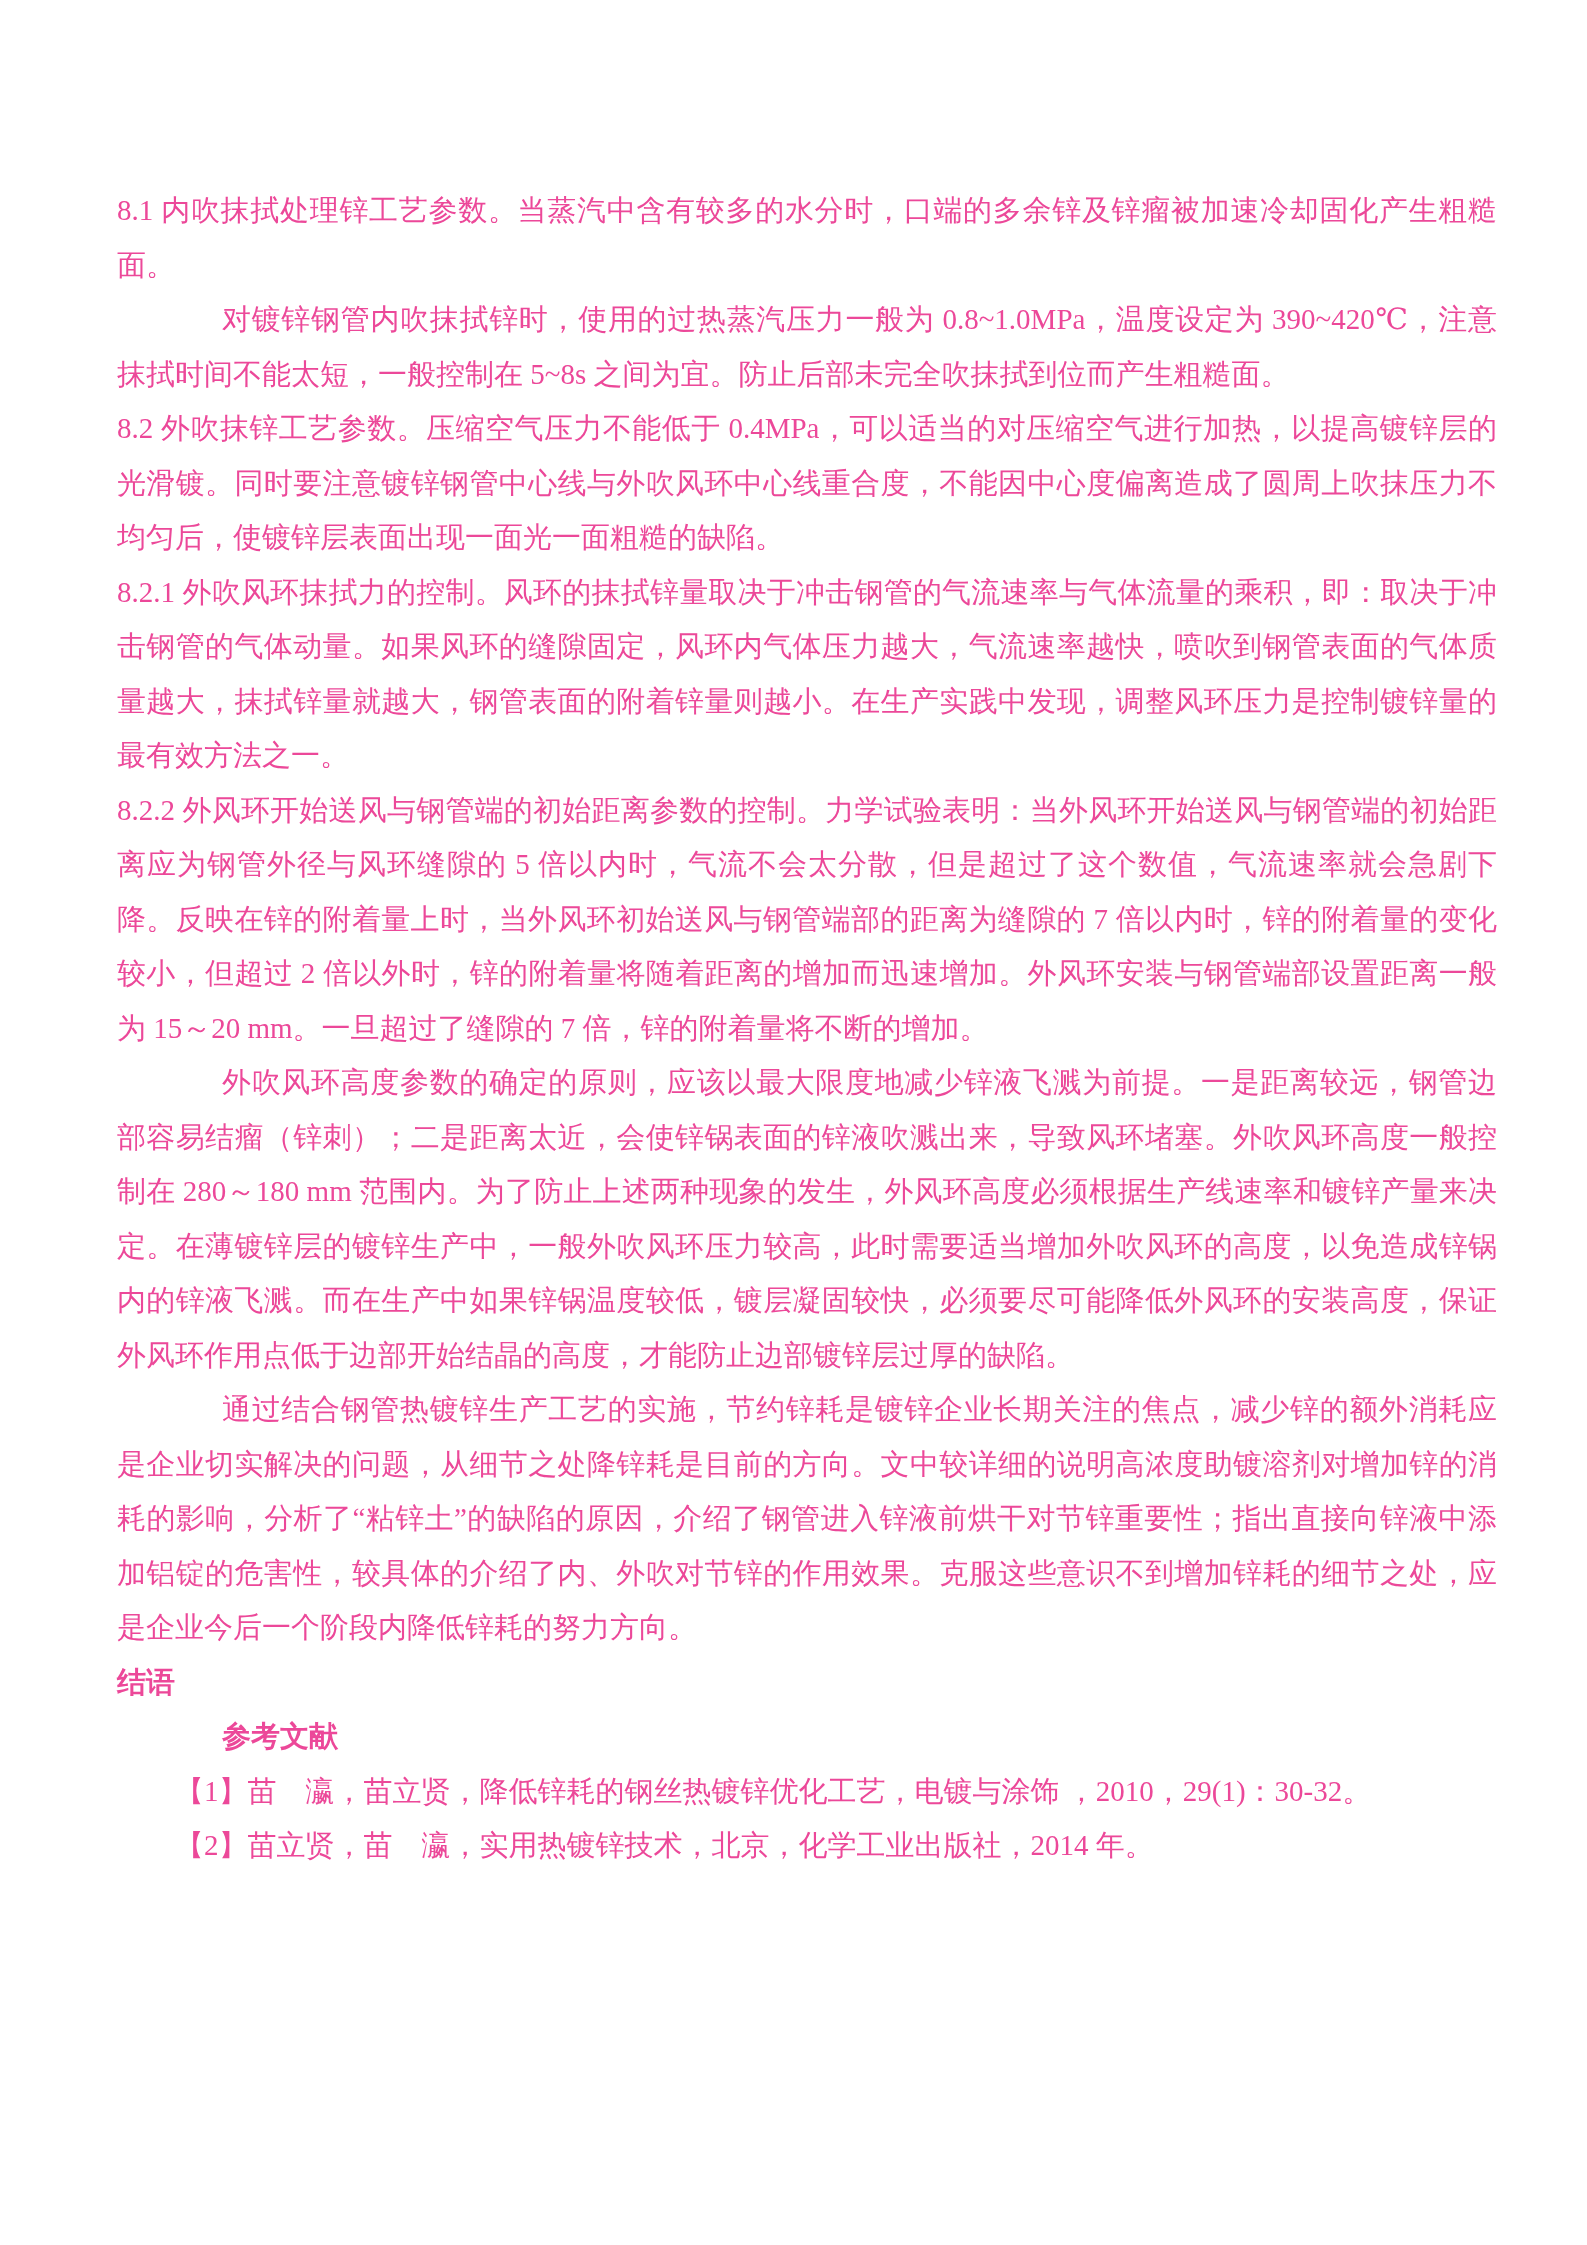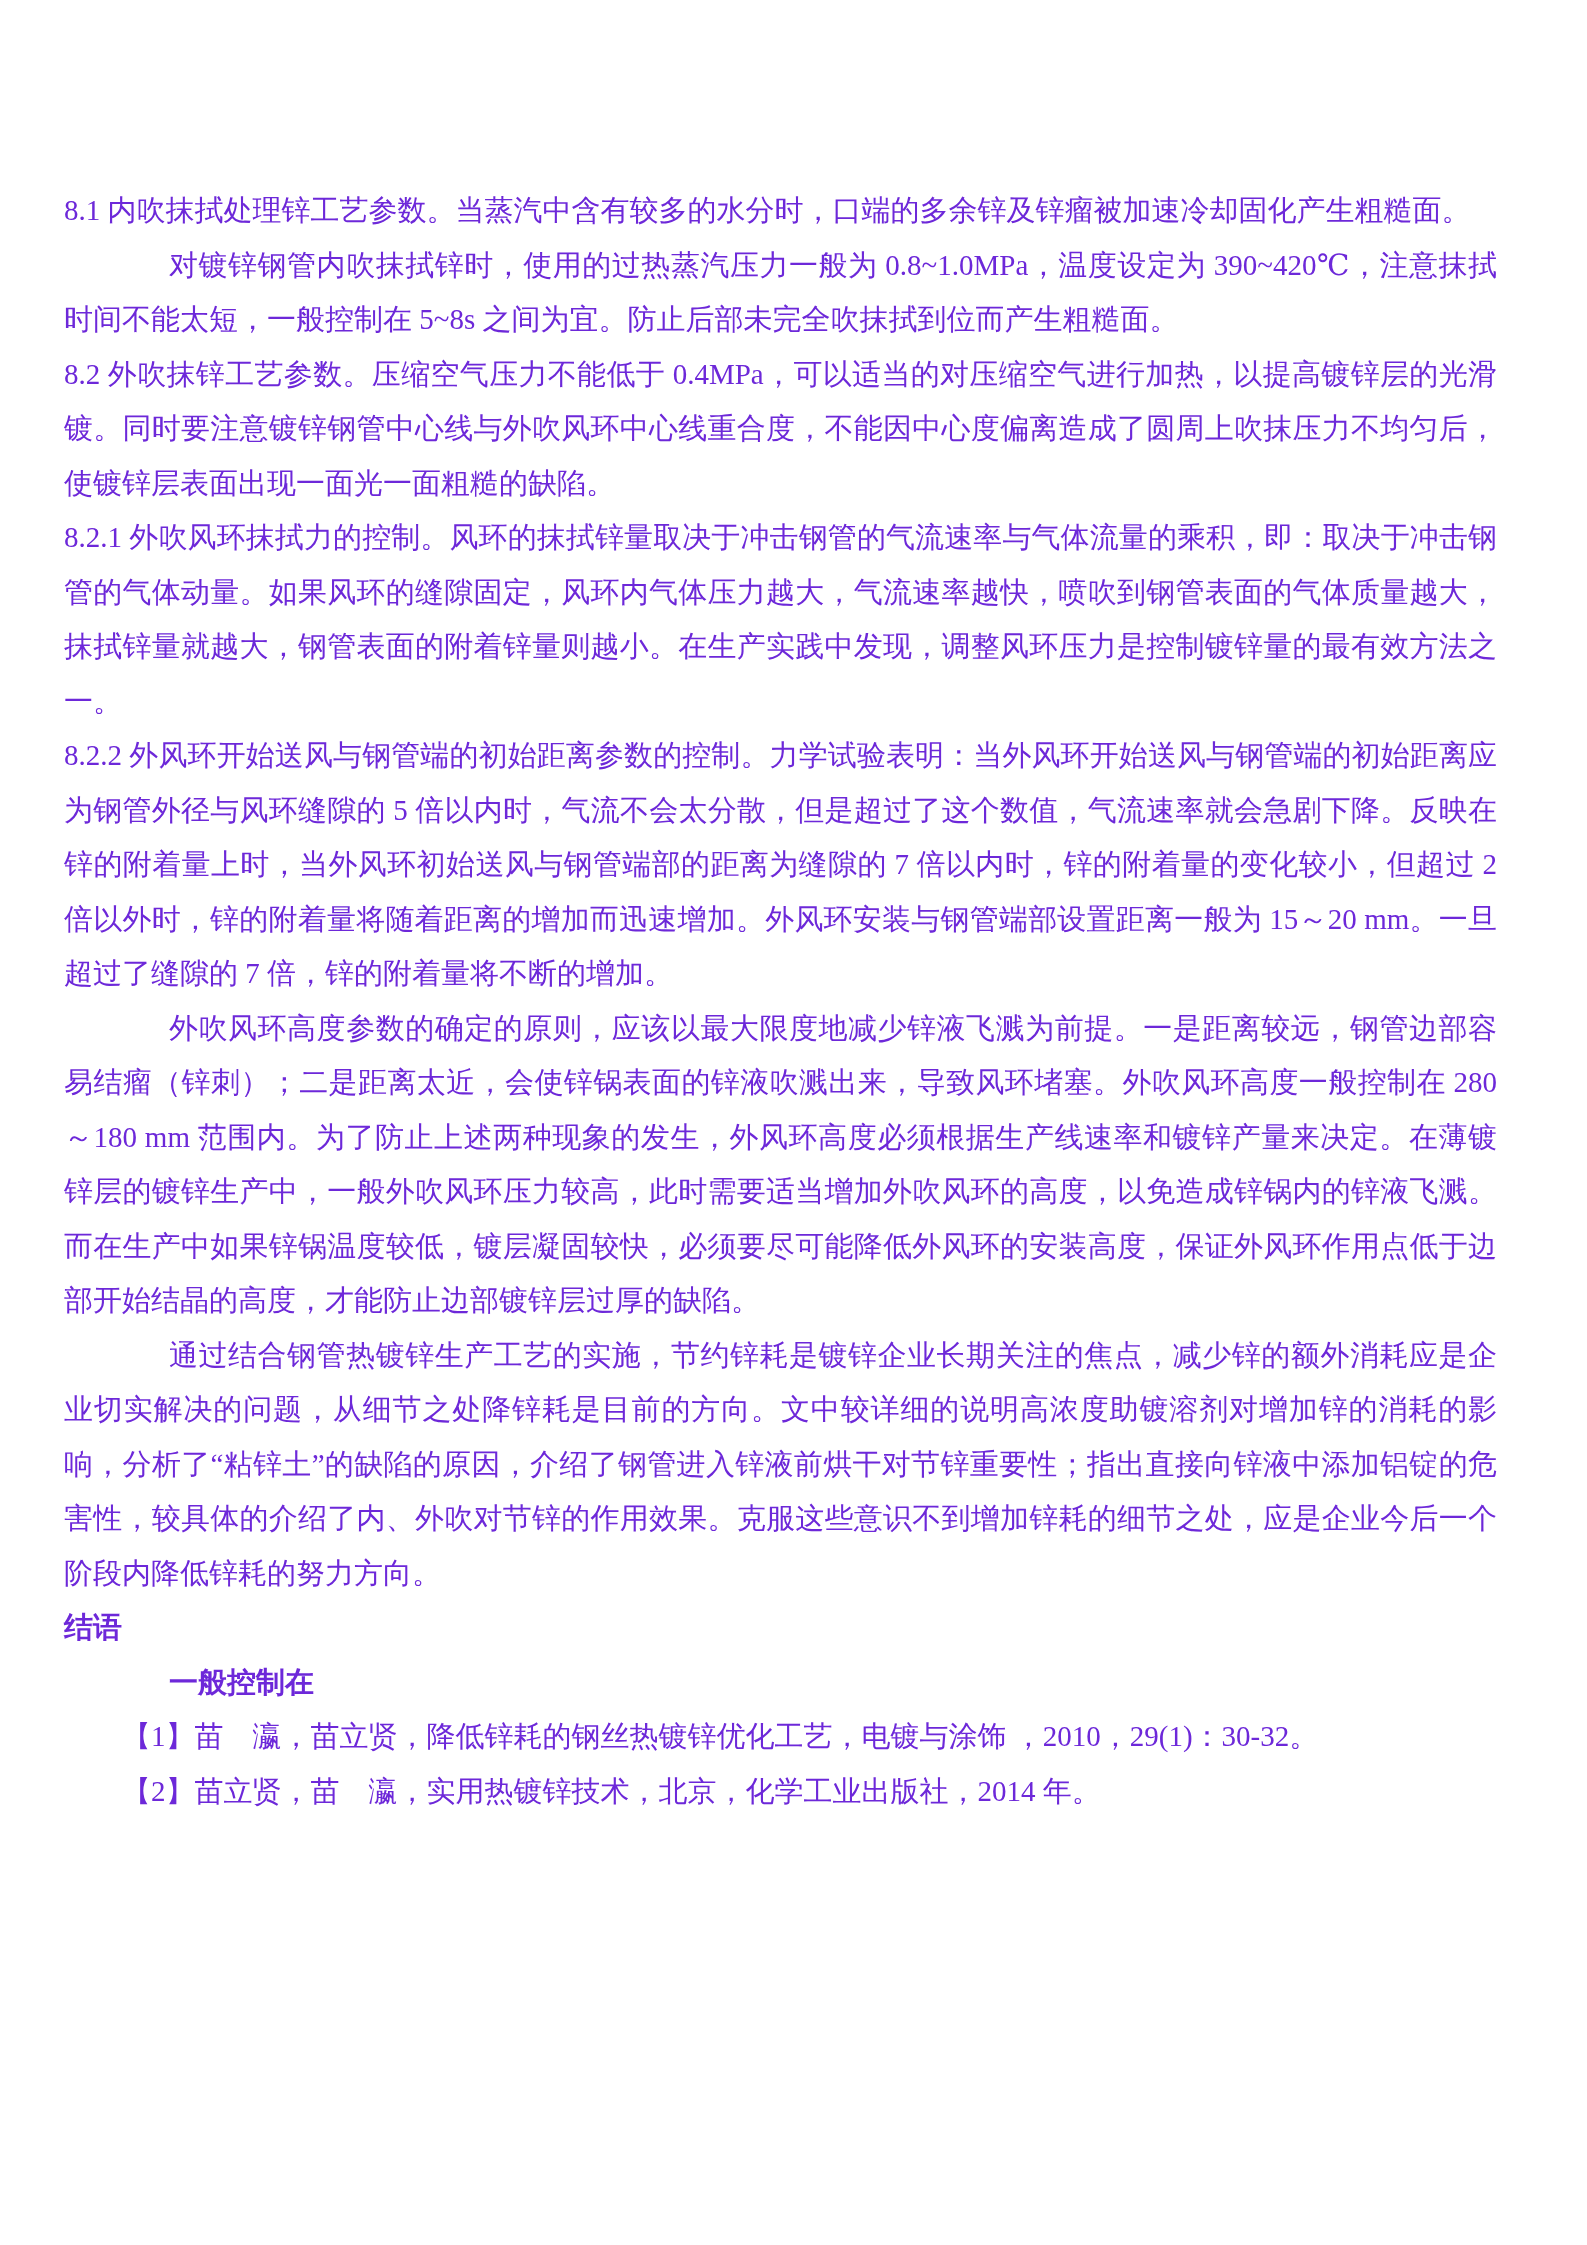--- a/index.html
+++ b/index.html
@@ -9,27 +9,28 @@
   }
   .page {
     position: relative;
     width: 1587px;
     height: 2245px;
     background: #ffffff;
     overflow: hidden;
   }
   .content {
     box-sizing: border-box;
-    padding: 183px 90px 0 64px;
+    padding: 183px 90px 0 108px;
     font-family: "Liberation Serif", "DejaVu Serif", serif;
     font-size: 29px;
     line-height: 54.5px;
-    color: #6d28d9;
+    color: #ec4899;
     text-align: justify;
     text-align-last: left;
+    margin-left: 9px;
   }
   .para {
     margin: 0;
     word-break: break-all;
   }
   .indent {
     text-indent: 105px;
   }
   .ref {
     text-indent: 58px;
@@ -46,17 +47,17 @@
 <div class="page">
   <div class="content">
     <p class="para">8.1 内吹抹拭处理锌工艺参数。当蒸汽中含有较多的水分时，口端的多余锌及锌瘤被加速冷却固化产生粗糙面。</p>
     <p class="para indent">对镀锌钢管内吹抹拭锌时，使用的过热蒸汽压力一般为 0.8~1.0MPa，温度设定为 390~420℃，注意抹拭时间不能太短，一般控制在 5~8s 之间为宜。防止后部未完全吹抹拭到位而产生粗糙面。</p>
     <p class="para">8.2 外吹抹锌工艺参数。压缩空气压力不能低于 0.4MPa，可以适当的对压缩空气进行加热，以提高镀锌层的光滑镀。同时要注意镀锌钢管中心线与外吹风环中心线重合度，不能因中心度偏离造成了圆周上吹抹压力不均匀后，使镀锌层表面出现一面光一面粗糙的缺陷。</p>
     <p class="para">8.2.1 外吹风环抹拭力的控制。风环的抹拭锌量取决于冲击钢管的气流速率与气体流量的乘积，即：取决于冲击钢管的气体动量。如果风环的缝隙固定，风环内气体压力越大，气流速率越快，喷吹到钢管表面的气体质量越大，抹拭锌量就越大，钢管表面的附着锌量则越小。在生产实践中发现，调整风环压力是控制镀锌量的最有效方法之一。</p>
     <p class="para">8.2.2 外风环开始送风与钢管端的初始距离参数的控制。力学试验表明：当外风环开始送风与钢管端的初始距离应为钢管外径与风环缝隙的 5 倍以内时，气流不会太分散，但是超过了这个数值，气流速率就会急剧下降。反映在锌的附着量上时，当外风环初始送风与钢管端部的距离为缝隙的 7 倍以内时，锌的附着量的变化较小，但超过 2 倍以外时，锌的附着量将随着距离的增加而迅速增加。外风环安装与钢管端部设置距离一般为 15～20 mm。一旦超过了缝隙的 7 倍，锌的附着量将不断的增加。</p>
     <p class="para indent">外吹风环高度参数的确定的原则，应该以最大限度地减少锌液飞溅为前提。一是距离较远，钢管边部容易结瘤（锌刺）；二是距离太近，会使锌锅表面的锌液吹溅出来，导致风环堵塞。外吹风环高度一般控制在 280～180 mm 范围内。为了防止上述两种现象的发生，外风环高度必须根据生产线速率和镀锌产量来决定。在薄镀锌层的镀锌生产中，一般外吹风环压力较高，此时需要适当增加外吹风环的高度，以免造成锌锅内的锌液飞溅。而在生产中如果锌锅温度较低，镀层凝固较快，必须要尽可能降低外风环的安装高度，保证外风环作用点低于边部开始结晶的高度，才能防止边部镀锌层过厚的缺陷。</p>
     <p class="para indent">通过结合钢管热镀锌生产工艺的实施，节约锌耗是镀锌企业长期关注的焦点，减少锌的额外消耗应是企业切实解决的问题，从细节之处降锌耗是目前的方向。文中较详细的说明高浓度助镀溶剂对增加锌的消耗的影响，分析了“粘锌土”的缺陷的原因，介绍了钢管进入锌液前烘干对节锌重要性；指出直接向锌液中添加铝锭的危害性，较具体的介绍了内、外吹对节锌的作用效果。克服这些意识不到增加锌耗的细节之处，应是企业今后一个阶段内降低锌耗的努力方向。</p>
     <p class="para heading">结语</p>
-    <p class="para heading indent">一般控制在</p>
+    <p class="para heading indent">参考文献</p>
     <p class="para ref">【1】苗　瀛，苗立贤，降低锌耗的钢丝热镀锌优化工艺，电镀与涂饰 ，2010，29(1)：30-32。</p>
     <p class="para ref">【2】苗立贤，苗　瀛，实用热镀锌技术，北京，化学工业出版社，2014 年。</p>
   </div>
 </div>
 
 </body></html>

